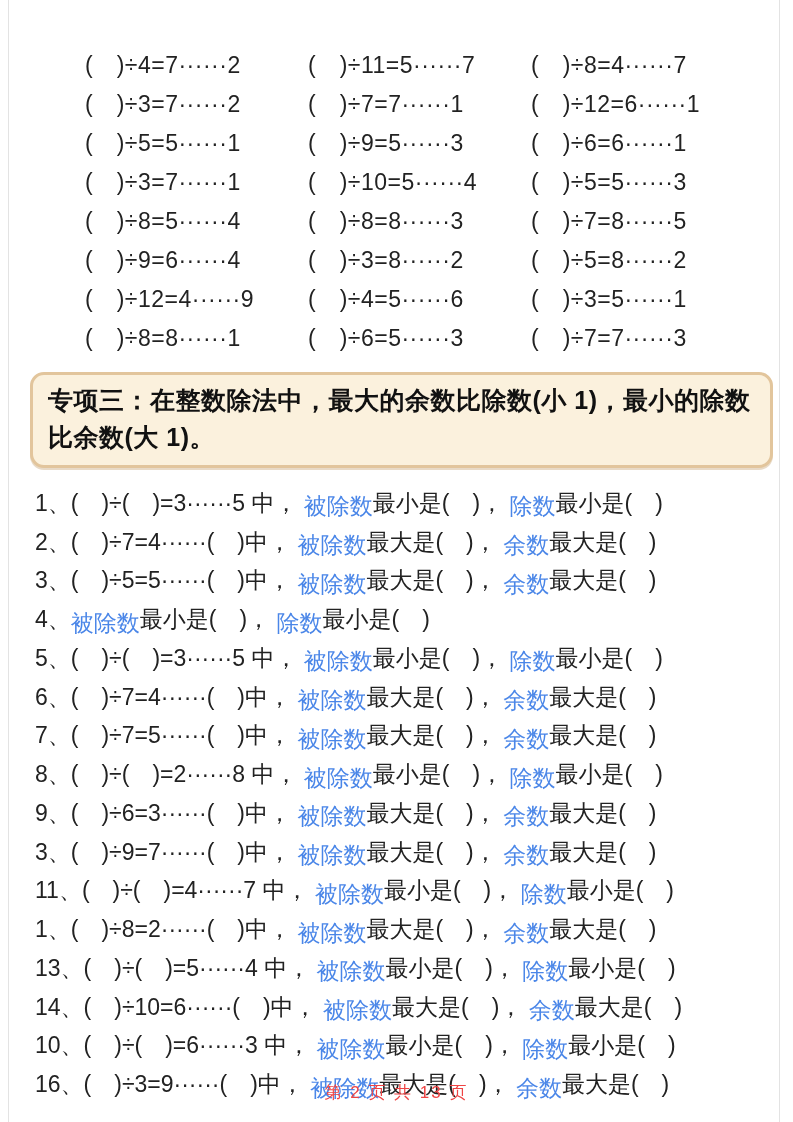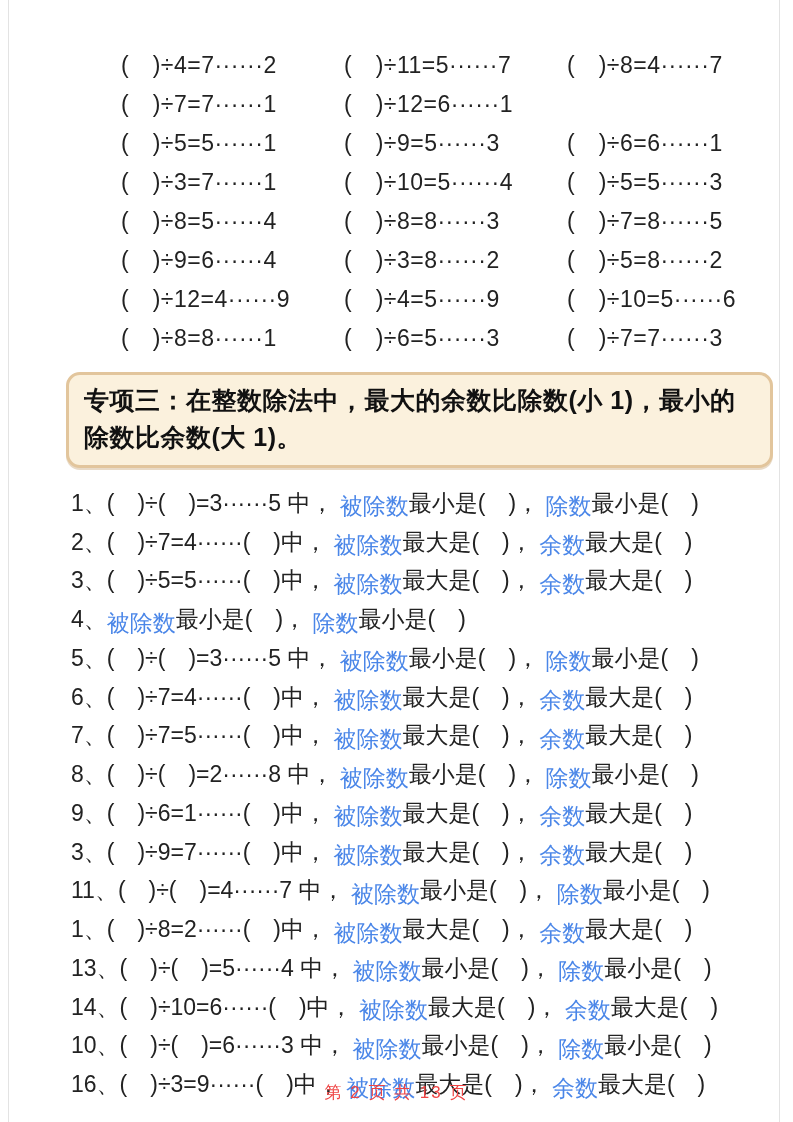--- a/index.html
+++ b/index.html
@@ -4,21 +4,21 @@
 <style>
   * { margin: 0; padding: 0; box-sizing: border-box; }
   html, body { background: #ffffff; }
   body {
     width: 793px; height: 1122px;
     position: relative;
     font-family: "Liberation Sans", "DejaVu Sans", sans-serif;
     color: #1f1f1f;
     overflow: hidden;
   }
-  .page { width: 793px; height: 1122px; position: relative; background: #ffffff; padding-left: 36px; }
+  .page { width: 793px; height: 1122px; position: relative; background: #ffffff; }
   .edge { position: absolute; top: 0; bottom: 0; width: 1px; background: #dcdcdc; opacity: .8; }
   .edge.left  { left: 8px; }
   .edge.right { right: 13px; }
 
   
   .eq-grid { padding-top: 46px; padding-left: 85px; }
   .eq-row { display: flex; height: 39px; align-items: center; }
   .eq-cell {
     width: 223px; font-size: 23px; letter-spacing: .5px;
     white-space: pre; color: #222;
@@ -60,20 +60,21 @@
   <div class="edge right"></div>
 
   <div class="eq-grid" id="eq-grid">
   <div class="eq-row">
     <span class="eq-cell">(　)÷4=7······2</span>
     <span class="eq-cell">(　)÷11=5······7</span>
     <span class="eq-cell">(　)÷8=4······7</span>
   </div>
 
   <div class="eq-row">
+    <span class="eq-cell">(　)÷3=7······2</span>
     <span class="eq-cell">(　)÷7=7······1</span>
     <span class="eq-cell">(　)÷12=6······1</span>
   </div>
 
   <div class="eq-row">
     <span class="eq-cell">(　)÷5=5······1</span>
     <span class="eq-cell">(　)÷9=5······3</span>
     <span class="eq-cell">(　)÷6=6······1</span>
   </div>
 
@@ -90,22 +91,22 @@
   </div>
 
   <div class="eq-row">
     <span class="eq-cell">(　)÷9=6······4</span>
     <span class="eq-cell">(　)÷3=8······2</span>
     <span class="eq-cell">(　)÷5=8······2</span>
   </div>
 
   <div class="eq-row">
     <span class="eq-cell">(　)÷12=4······9</span>
-    <span class="eq-cell">(　)÷4=5······9</span>
-    <span class="eq-cell">(　)÷10=5······6</span>
+    <span class="eq-cell">(　)÷4=5······6</span>
+    <span class="eq-cell">(　)÷3=5······1</span>
   </div>
 
   <div class="eq-row">
     <span class="eq-cell">(　)÷8=8······1</span>
     <span class="eq-cell">(　)÷6=5······3</span>
     <span class="eq-cell">(　)÷7=7······3</span>
   </div>
 </div>
 
   <div class="callout">
@@ -139,21 +140,21 @@
 
   <div class="problem">
     <span class="num">7、</span><span class="eq">(　)÷7=5······(　)中， </span><span class="term">被除数</span><span class="seg">最大是(　)， </span><span class="term">余数</span><span class="seg">最大是(　)</span>
   </div>
 
   <div class="problem">
     <span class="num">8、</span><span class="eq">(　)÷(　)=2······8 中， </span><span class="term">被除数</span><span class="seg">最小是(　)， </span><span class="term">除数</span><span class="seg">最小是(　)</span>
   </div>
 
   <div class="problem">
-    <span class="num">9、</span><span class="eq">(　)÷6=1······(　)中， </span><span class="term">被除数</span><span class="seg">最大是(　)， </span><span class="term">余数</span><span class="seg">最大是(　)</span>
+    <span class="num">9、</span><span class="eq">(　)÷6=3······(　)中， </span><span class="term">被除数</span><span class="seg">最大是(　)， </span><span class="term">余数</span><span class="seg">最大是(　)</span>
   </div>
 
   <div class="problem">
     <span class="num">3、</span><span class="eq">(　)÷9=7······(　)中， </span><span class="term">被除数</span><span class="seg">最大是(　)， </span><span class="term">余数</span><span class="seg">最大是(　)</span>
   </div>
 
   <div class="problem">
     <span class="num">11、</span><span class="eq">(　)÷(　)=4······7 中， </span><span class="term">被除数</span><span class="seg">最小是(　)， </span><span class="term">除数</span><span class="seg">最小是(　)</span>
   </div>
 

